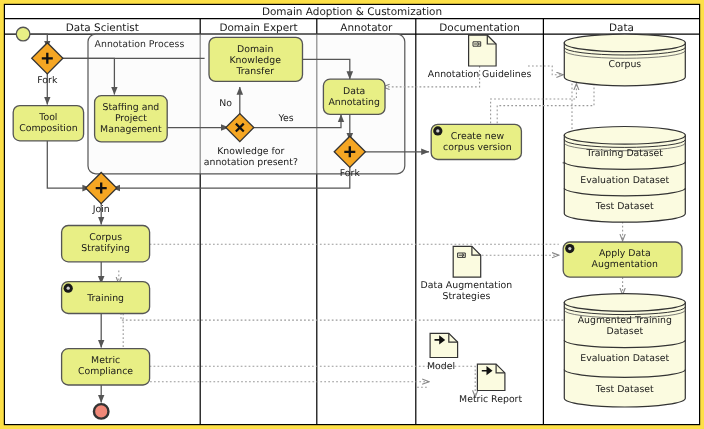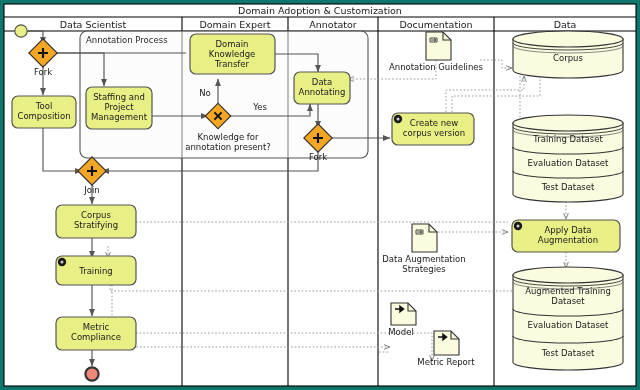--- a/index.html
+++ b/index.html
@@ -1,17 +1,17 @@
 <!DOCTYPE html>
 <html><head>
 <meta charset="utf-8">
 <style>
   html,body{margin:0;padding:0;background:#fff;}
   body{font-family:"DejaVu Sans","Liberation Sans",sans-serif;}
-  #stage{position:relative;width:640px;height:390px;overflow:hidden;background:#0f766e;}
+  #stage{position:relative;width:640px;height:390px;overflow:hidden;background:#fde047;}
   #svgroot{position:absolute;left:0;top:0;width:640px;height:390px;}
   .ttl{font-size:9.5px;fill:#1a1a1a;}
   .lane-ttl{font-size:9.5px;fill:#1a1a1a;}
   .sub-ttl{font-size:8.5px;fill:#2b2b2b;}
   .tasktxt{font-size:8.5px;fill:#1a1a1a;}
   .lbl{font-size:8.5px;fill:#1a1a1a;}
   .dbtxt{font-size:8.5px;fill:#1a1a1a;}
 </style>
 </head>
 <body>

